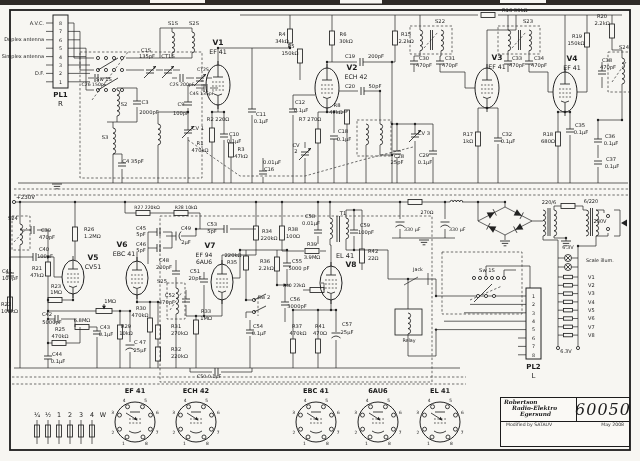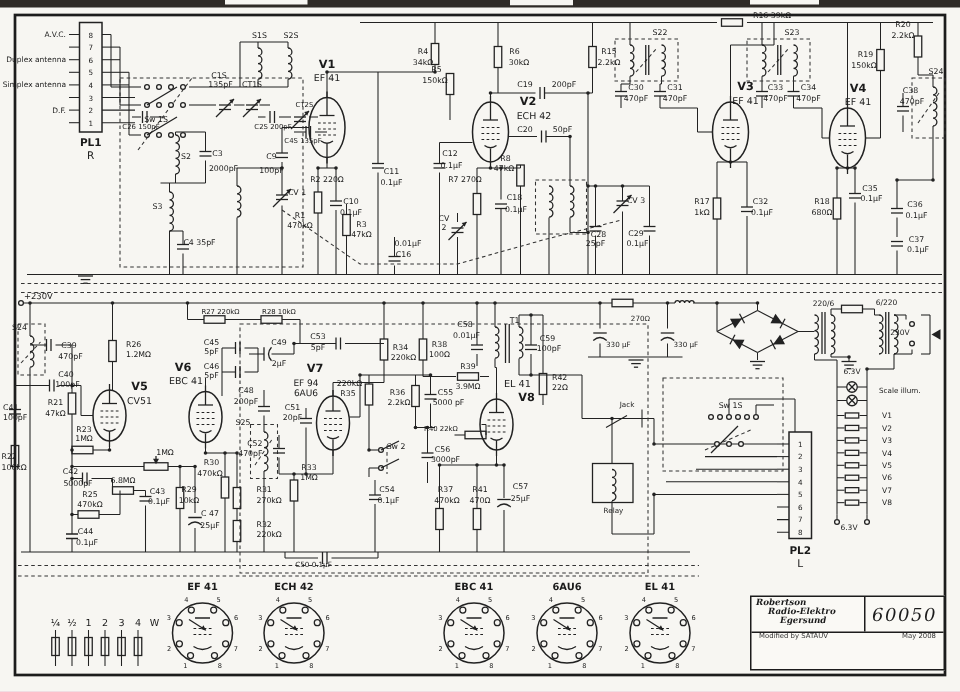--- a/index.html
+++ b/index.html
@@ -1,27 +1,27 @@
 <!DOCTYPE html>
 <html><head>
 <meta charset="utf-8">
 <style>
   html,body{margin:0;padding:0;background:#e9e7e2;}
-  .stage{position:relative;width:640px;height:461px;background:#f9a8d4;overflow:hidden;
+  .stage{position:relative;width:640px;height:461px;background:#84cc16;overflow:hidden;
          font-family:"DejaVu Sans",sans-serif;text-decoration:underline;}
   svg{position:absolute;left:0;top:0;}
   svg text{font-family:"DejaVu Sans",sans-serif;fill:#1b1b1b;}
   .tb{position:absolute;left:500px;top:397px;width:130px;height:50px;border:1.4px solid #1c1c1c;
       background:#faf9f5;box-sizing:border-box;font-family:"DejaVu Serif",serif;color:#1c1c1c;}
   .tb-top{display:flex;height:23px;border-bottom:1.3px solid #1c1c1c;}
   .tb-co{flex:1;border-right:1.3px solid #1c1c1c;padding:2px 2px 0 3px;font-style:italic;
          font-weight:bold;font-size:5.8px;line-height:5.8px;}
   .tb-co .l2{margin-left:8px;}.tb-co .l3{margin-left:16px;}
   .tb-num{width:52px;display:flex;align-items:center;justify-content:center;font-style:italic;
-          font-size:12px;letter-spacing:1px;}
+          font-size:16px;letter-spacing:1px;}
   .tb-model{height:17px;text-align:center;font-style:italic;font-size:12.5px;line-height:17px;
             font-weight:bold;}
   .tb-foot{display:flex;justify-content:space-between;padding:0 5px;
            font-family:"DejaVu Sans",sans-serif;font-size:4.6px;color:#333;}
 </style>
 </head>
 <body>
 
 <div class="stage">
   <svg id="schem" width="640" height="461" viewBox="0 0 640 461">

